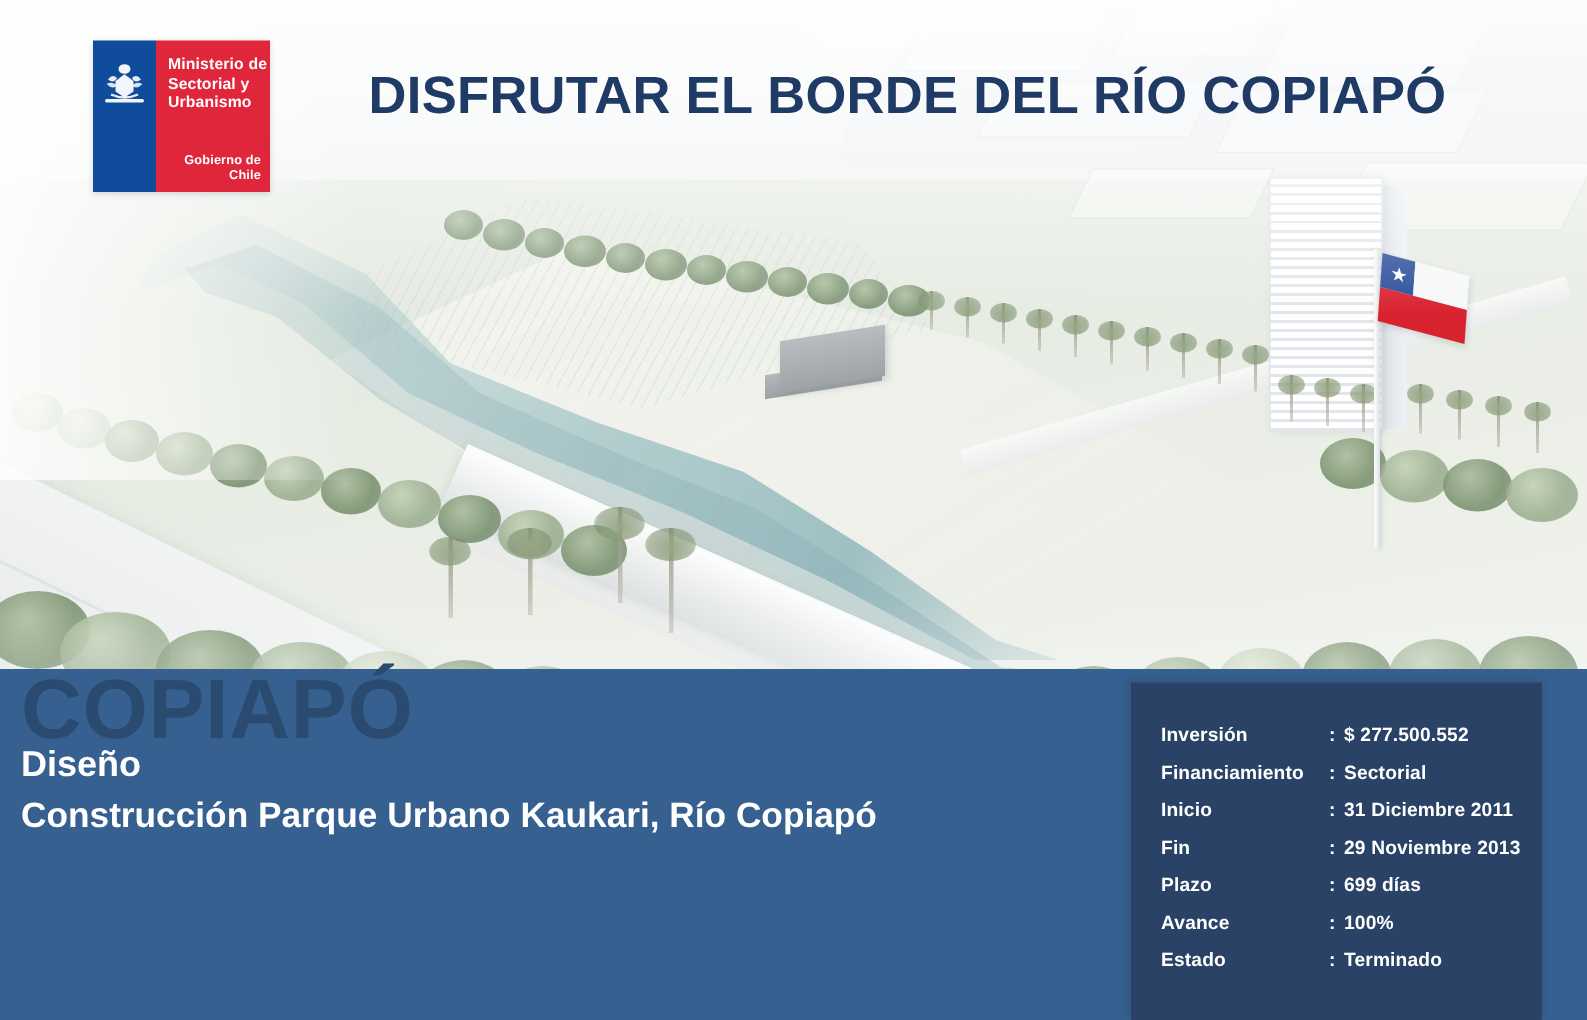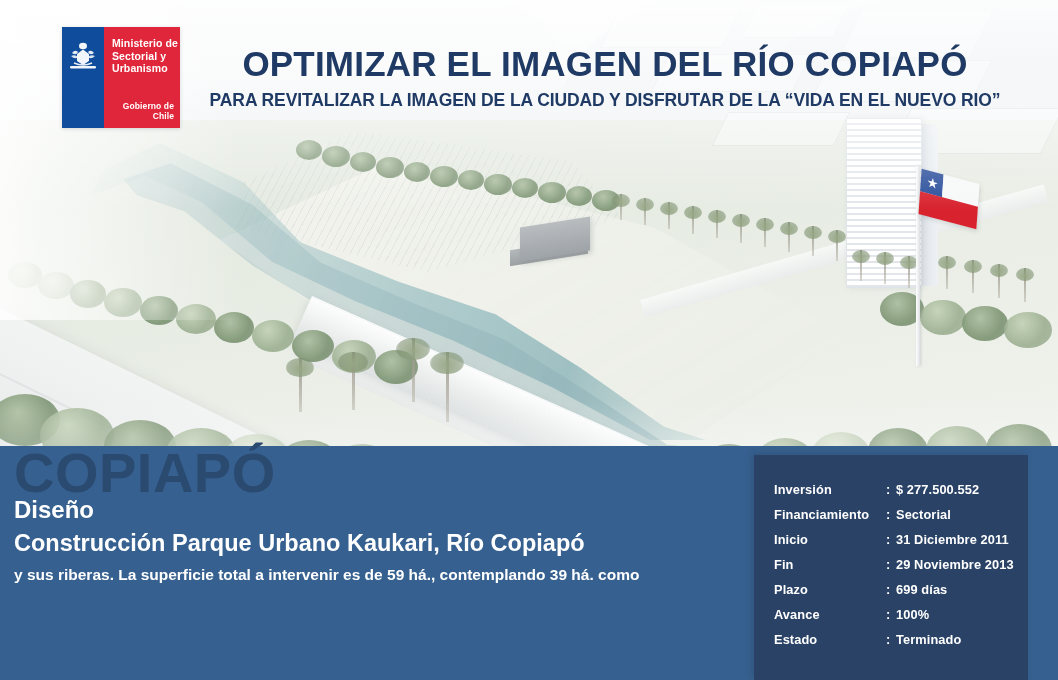--- a/index.html
+++ b/index.html
@@ -605,30 +605,28 @@
       <div class="min-text">
         <div>Ministerio de</div>
         <div>Sectorial y</div>
         <div>Urbanismo</div>
       </div>
       <div class="gob-text">Gobierno de Chile</div>
     </div>
   </div>
 
   <div class="title-block">
-    <div class="title-main">OPTIMIZAR EL IMAGEN DEL RÍO COPIAPÓ</div>
-    <div class="title-sub">PARA REVITALIZAR LA IMAGEN DE LA CIUDAD Y DISFRUTAR DE LA “VIDA EN EL NUEVO RIO”</div>
+    <div class="title-main">DISFRUTAR EL BORDE DEL RÍO COPIAPÓ</div>
   </div>
 
   <div class="banner">
     <div class="banner-city">COPIAPÓ</div>
     <div class="banner-stage">Diseño</div>
     <div class="banner-name">Construcción Parque Urbano Kaukari, Río Copiapó</div>
     <div class="banner-desc">
-      <div>y sus riberas. La superficie total a intervenir es de 59 há., contemplando 39 há. como</div>
     </div>
   </div>
 
   <div class="info-panel">
     <div class="info-row">
       <div class="info-label">Inversión</div>
       <div class="info-colon">:</div>
       <div class="info-value">$ 277.500.552</div>
     </div>
     <div class="info-row">

